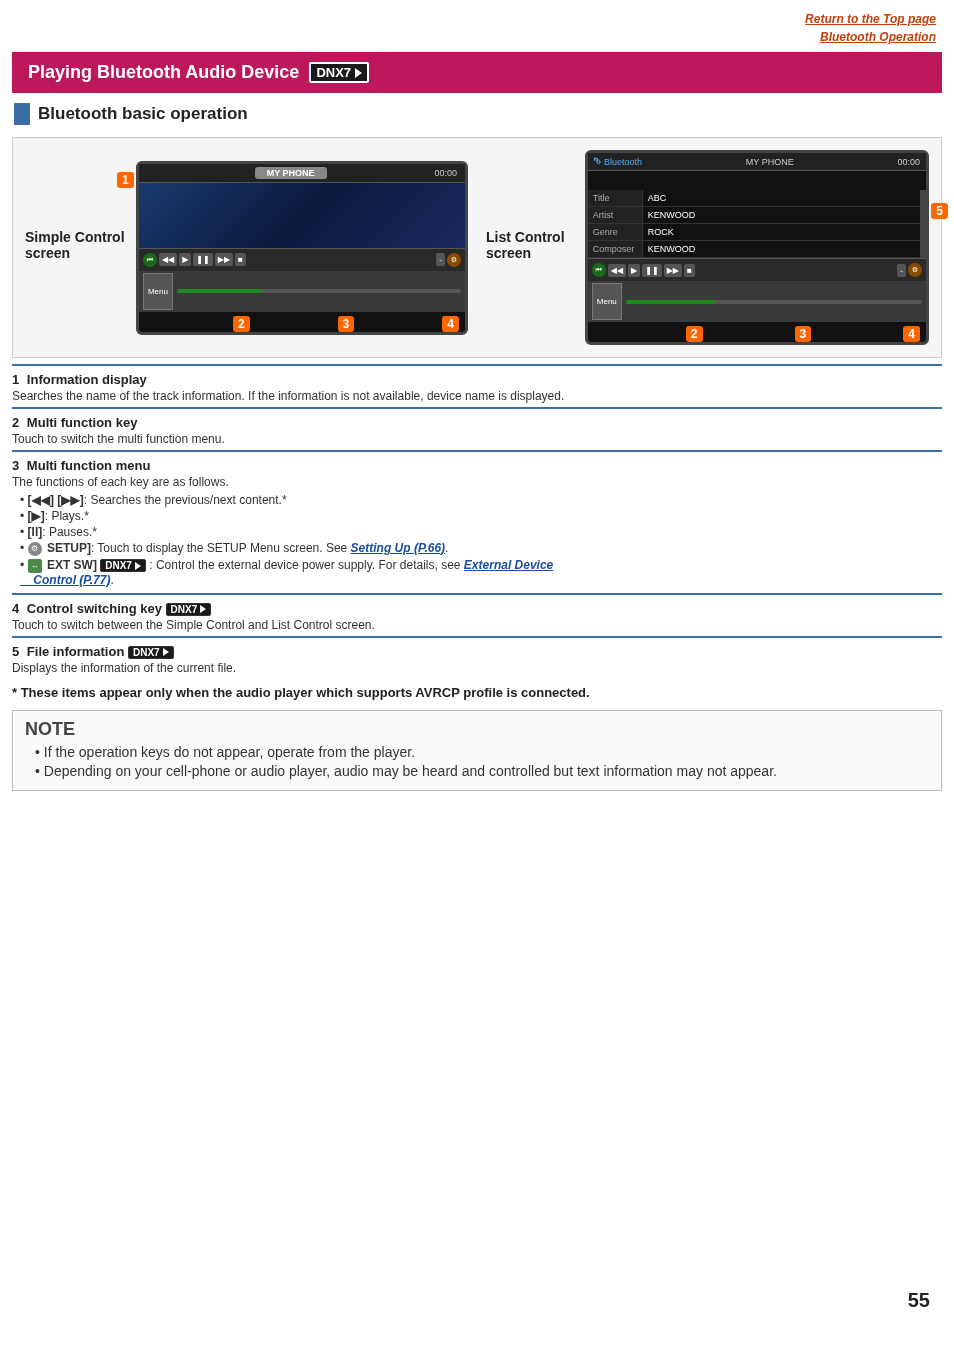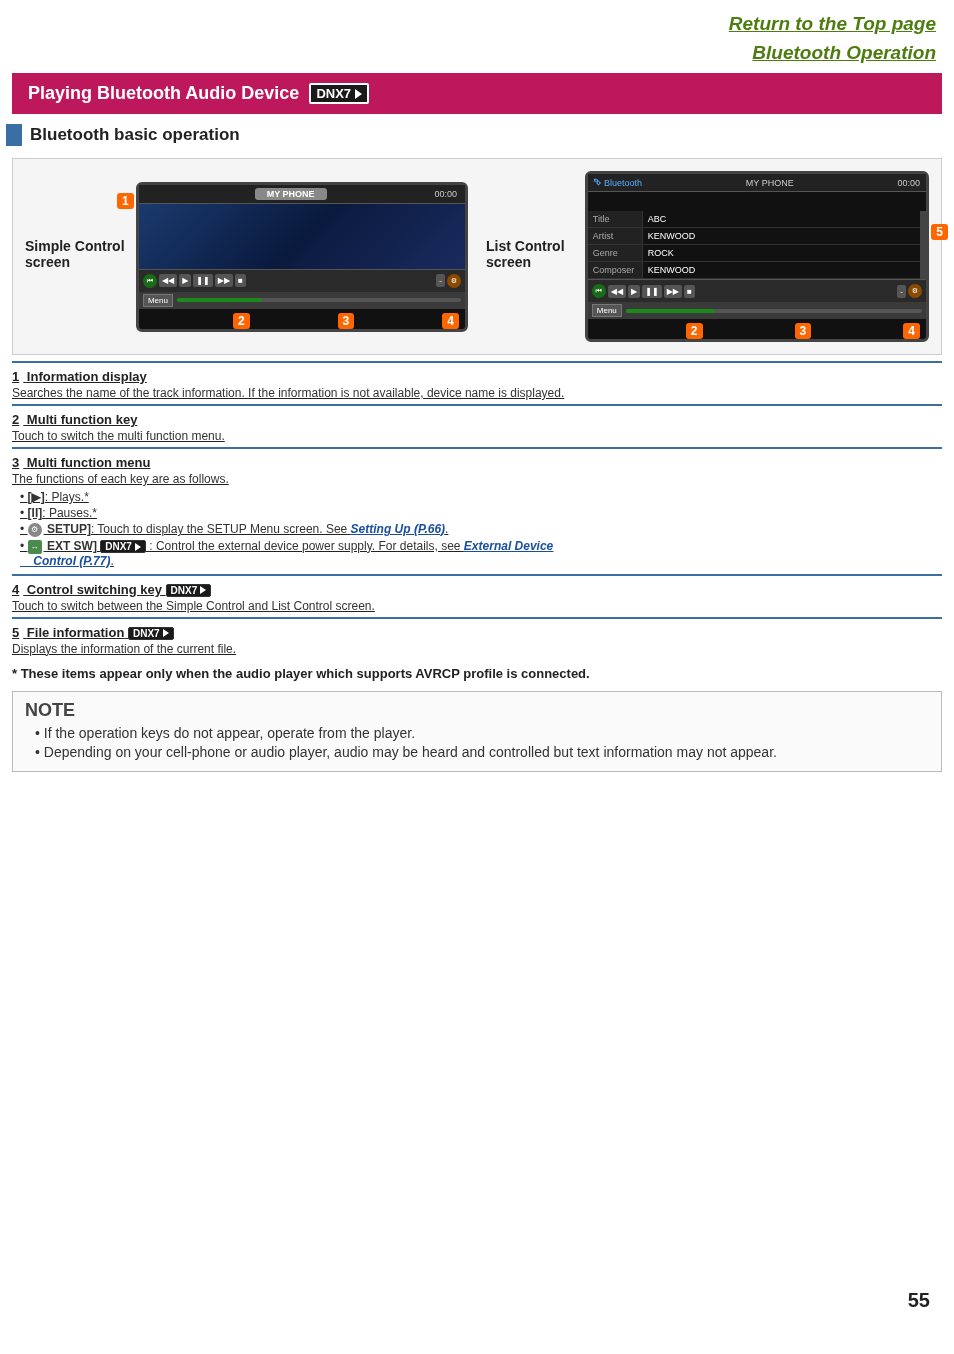--- a/index.html
+++ b/index.html
@@ -13,24 +13,24 @@
       position: relative;
     }
 
     
     .top-links {
       text-align: right;
       padding: 10px 18px 6px;
     }
     .top-links a {
       display: block;
-      color: #4d7c0f;
+      color: #c2410c;
       font-style: italic;
       font-weight: bold;
-      font-size: 19px;
+      font-size: 12px;
       text-decoration: underline;
       line-height: 1.5;
     }
 
     
     .main-title-bar {
       background: #be185d;
       color: #fff;
       padding: 10px 16px;
       font-size: 18px;
@@ -60,21 +60,21 @@
       border-bottom: 5px solid transparent;
       border-left: 7px solid #fff;
       margin-left: 2px;
     }
 
     
     .section-header {
       display: flex;
       align-items: center;
       gap: 8px;
-      padding: 10px 6px 6px;
+      padding: 10px 14px 6px;
     }
     .section-color-box {
       width: 16px;
       height: 22px;
       background: #3a6ea5;
     }
     .section-title {
       font-size: 17px;
       font-weight: bold;
       color: #222;
@@ -241,21 +241,21 @@
       display: flex;
       align-items: center;
       padding: 2px 4px;
       font-size: 8px;
       color: #aaa;
       gap: 4px;
     }
     .menu-indicator {
       background: #555;
       border: 1px solid #777;
-      padding: 1px 4px;
+      padding: 13px 4px;
       font-size: 8px;
       color: #fff;
     }
     .menu-slider {
       flex: 1;
       height: 4px;
       background: #555;
       border-radius: 2px;
       position: relative;
     }
@@ -278,21 +278,20 @@
     }
 
     
     .info-section {
       margin: 0 12px;
     }
     .info-row {
       border-top: 2px solid #3a6ea5;
       padding: 6px 0 4px;
       margin-top: 0;
-      text-decoration: underline;
     }
     .info-heading {
       font-weight: bold;
       color: #222;
       font-size: 13px;
     }
     .info-heading-num {
       font-weight: bold;
       color: #222;
       margin-right: 4px;
@@ -593,20 +592,21 @@
     <div class="info-text">Touch to switch the multi function menu.</div>
   </div>
 
   <div class="info-row">
     <div>
       <span class="info-heading-num">3</span>
       <span class="info-heading">Multi function menu</span>
     </div>
     <div class="info-text">The functions of each key are as follows.</div>
     <ul class="bullet-list">
+      <li><strong>[◀◀] [▶▶]</strong>: Searches the previous/next content.*</li>
       <li><strong>[▶]</strong>: Plays.*</li>
       <li><strong>[II]</strong>: Pauses.*</li>
       <li>
         <span class="setup-icon">⚙</span>
         <strong>SETUP]</strong>: Touch to display the SETUP Menu screen. See <span class="link-text">Setting Up (P.66)</span>.
       </li>
       <li>
         <span class="ext-icon">↔</span>
         <strong>EXT SW]</strong>
         <span class="inline-badge">DNX7<span class="inline-arrow"></span></span>

